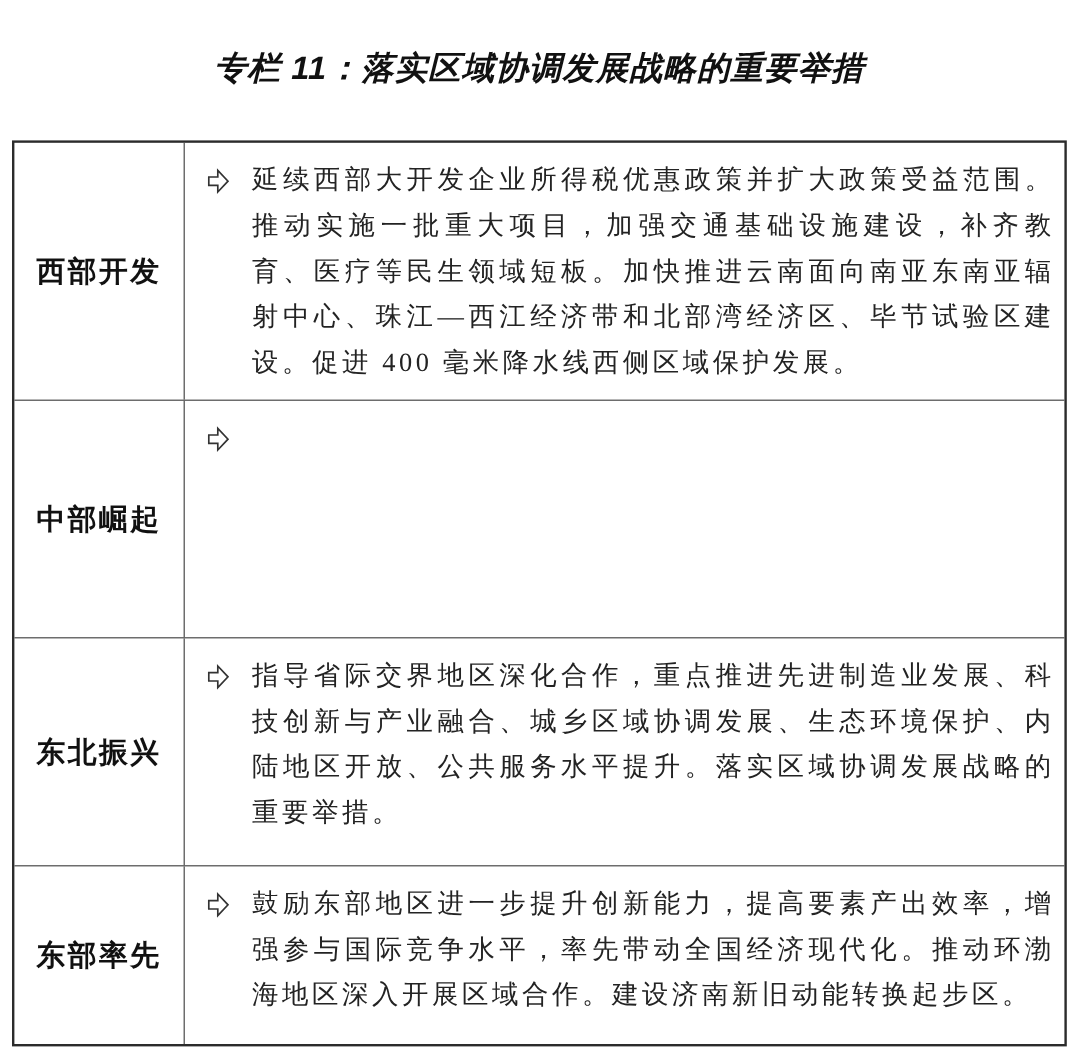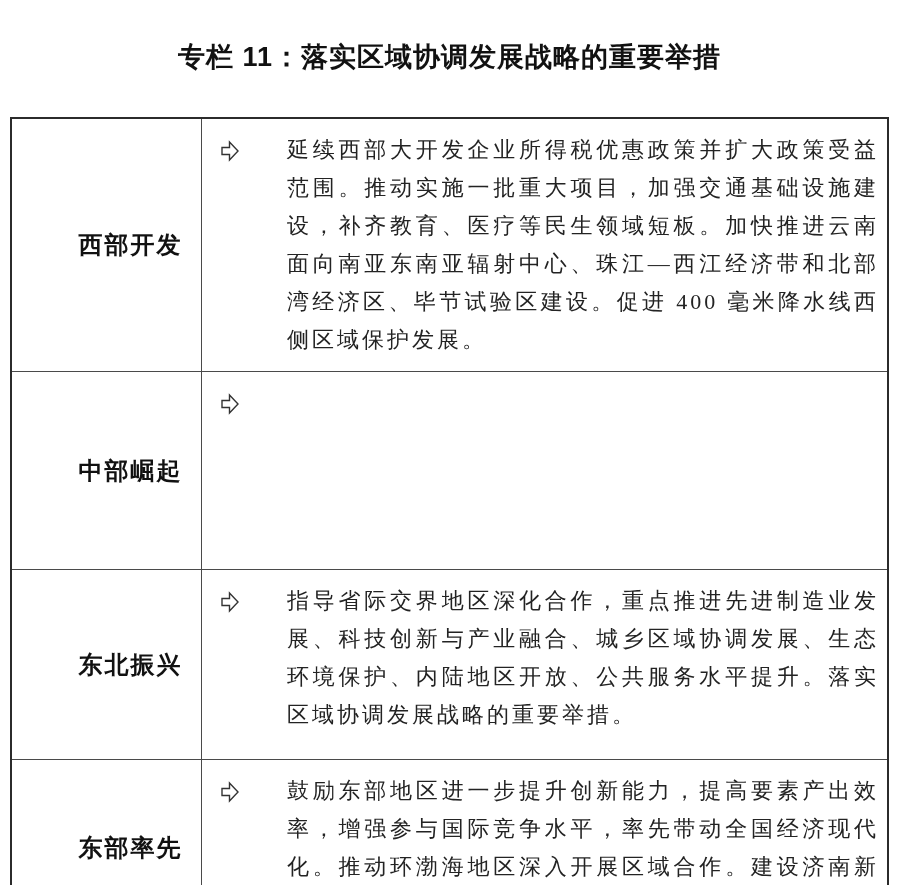--- a/index.html
+++ b/index.html
@@ -15,20 +15,21 @@
     margin: 0;
     padding-top: 40px;
     height: 34px;
     line-height: 34px;
     text-align: center;
     font-family: "Liberation Sans", "DejaVu Sans", sans-serif;
     font-weight: bold;
     font-size: 27px;
     letter-spacing: 1px;
     color: #111111;
+    font-style: italic;
   }
   .table {
     margin: 43px 10px 0 10px;
     border: 2px solid #2b2b2b;
     background: #ffffff;
   }
   .row {
     display: flex;
     border-top: 1px solid #4a4a4a;
     box-sizing: border-box;
@@ -43,29 +44,27 @@
     width: 141px;
     border-right: 1px solid #4a4a4a;
     display: flex;
     align-items: center;
     justify-content: center;
     font-family: "Liberation Sans", "DejaVu Sans", sans-serif;
     font-weight: bold;
     font-size: 24px;
     letter-spacing: 2px;
     color: #111111;
-    padding-left: 48px;
   }
   .content-cell {
     flex: 1 1 auto;
     display: flex;
     align-items: flex-start;
     padding: 12px 8px 12px 18px;
     box-sizing: border-box;
-    gap: 29px;
   }
   .bullet {
     flex: 0 0 20px;
     width: 20px;
     height: 22px;
     margin: 9px 18px 0 0;
   }
   .bullet svg { display: block; }
   .text {
     margin: 0;

